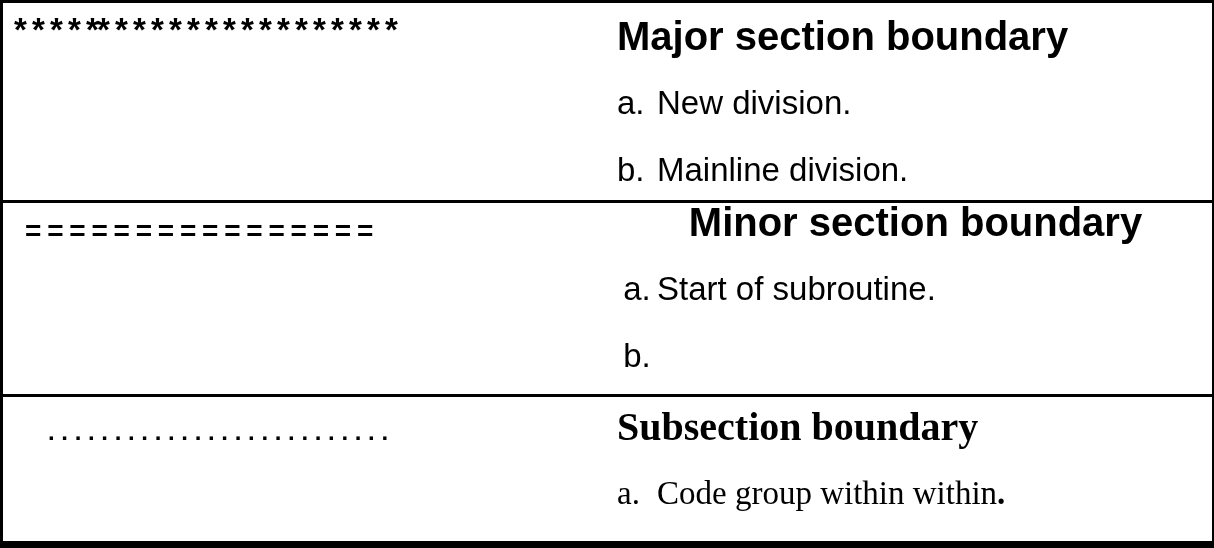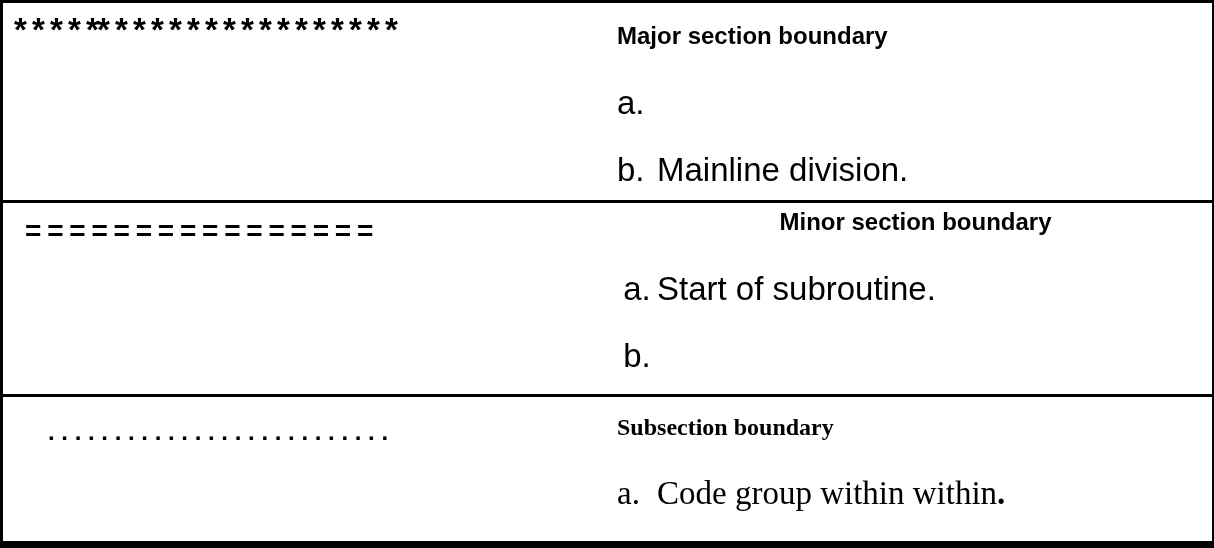--- a/index.html
+++ b/index.html
@@ -39,21 +39,21 @@
     font-size:24px; letter-spacing:0px; font-weight:bold;
   }
 
   .desc-cell { position:absolute; left:614px; top:0; right:6px; }
   .row-1 .desc-cell { padding-top:14px; }
   .row-2 .desc-cell { padding-top:0;text-align:center; }
   .row-3 .desc-cell { padding-top:11px;font-family:Liberation Serif, serif; }
 
   .heading {
     font-weight:bold;
-    font-size:24px;
+    font-size:40px;
     line-height:38px;
     letter-spacing:0px;
   }
   .row-2 .heading { padding-left:8px; }
 
   .item {
     display:flex;
     margin-top:29px;
     font-size:33px;
     line-height:38px;
@@ -66,20 +66,21 @@
 <body>
 
 <div class="page">
 
   <div class="row row-1">
     <div class="symbol-cell symbol-asterisks">* * * * ** * * * * * * * * * * * * * * * *</div>
     <div class="desc-cell">
       <div class="heading">Major section boundary</div>
       <div class="item">
         <span class="marker">a.</span>
+        <span class="text"><span>New division.</span></span>
       </div>
       <div class="item">
         <span class="marker">b.</span>
         <span class="text"><span>Mainline division.</span></span>
       </div>
     </div>
   </div>
 
   <div class="row row-2">
     <div class="symbol-cell symbol-equals">= = = = = = = = = = = = = = = =</div>

